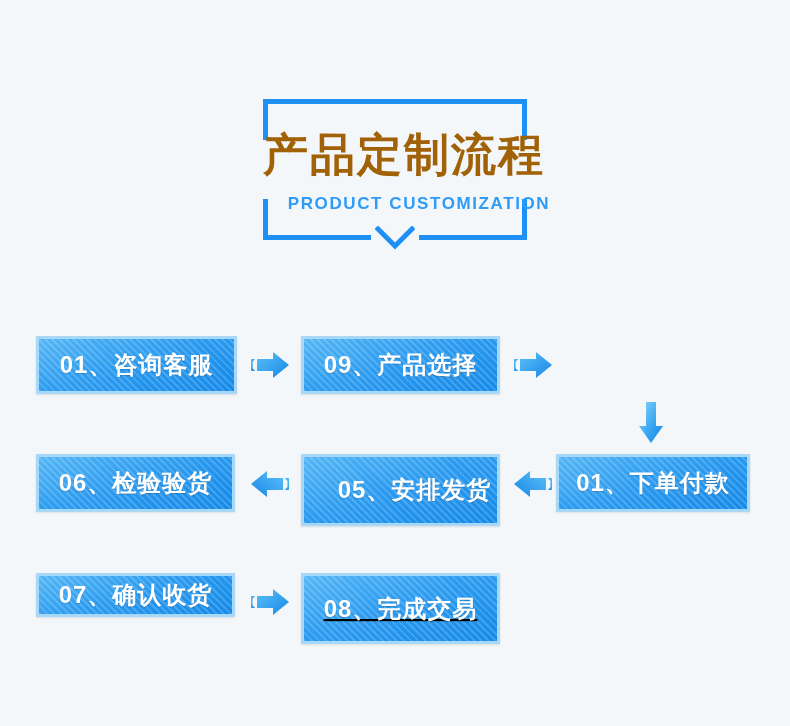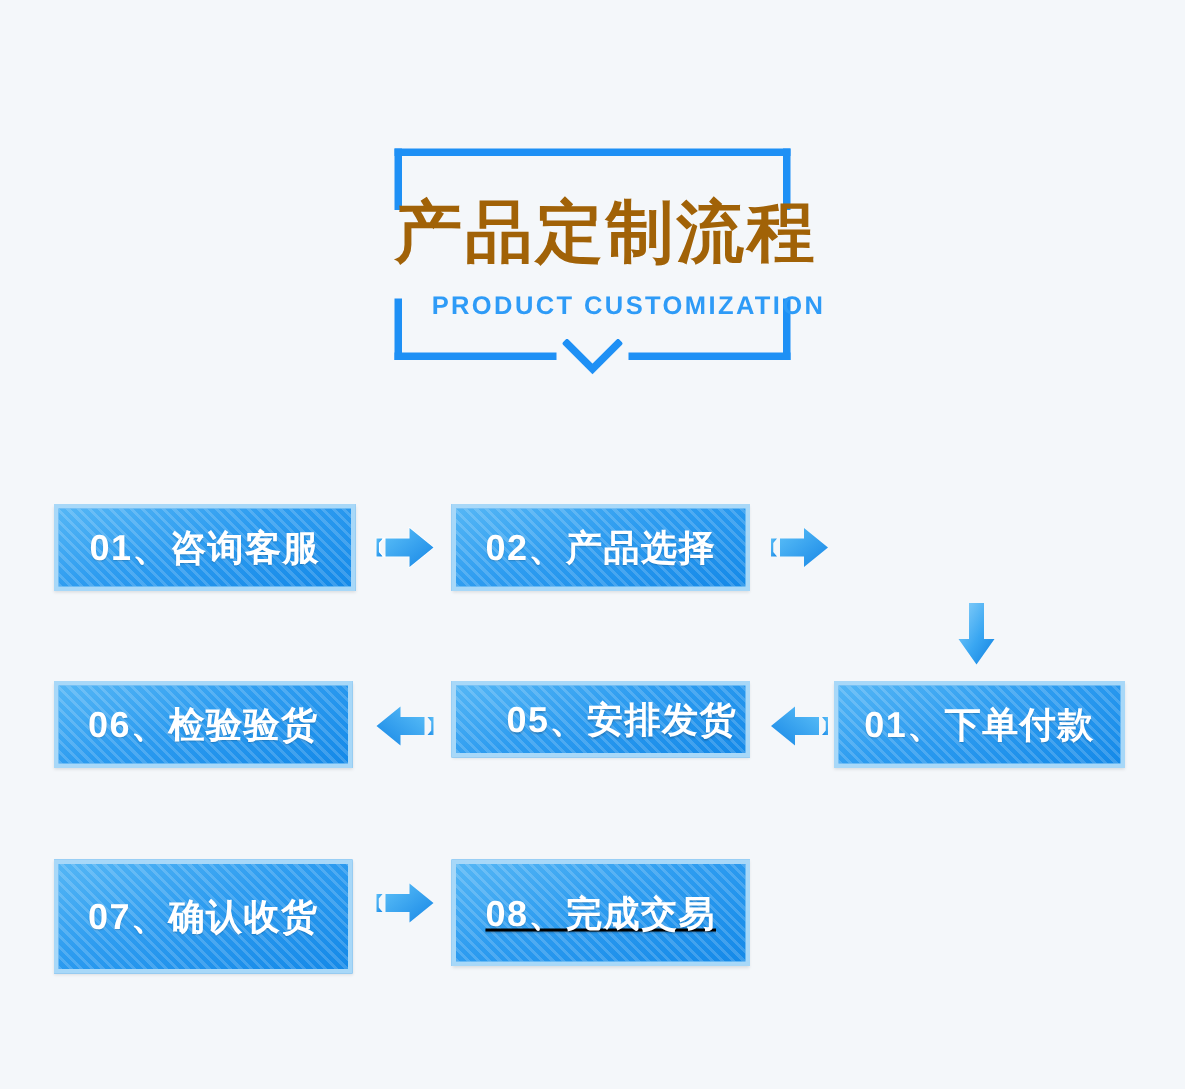--- a/index.html
+++ b/index.html
@@ -113,24 +113,24 @@
     white-space: nowrap;
     text-shadow: 0 1px 1px rgba(0,0,0,0.18);
   }
 
   
   .box-01 { left: 36px;  top: 336px; width: 201px; height: 58px; }
   .box-02 { left: 301px; top: 336px; width: 199px; height: 58px; }
   .box-03 { left: 556px; top: 336px; width: 194px; height: 58px; }
   
   .box-06 { left: 36px;  top: 454px; width: 199px; height: 58px; }
-  .box-05 { left: 301px; top: 454px; width: 199px; height: 51px; padding-left: 28px; }
+  .box-05 { left: 301px; top: 454px; width: 199px; height: 72px; padding-left: 28px; }
   .box-04 { left: 556px; top: 454px; width: 194px; height: 58px; }
   
-  .box-07 { left: 36px;  top: 573px; width: 199px; height: 76px; }
+  .box-07 { left: 36px;  top: 573px; width: 199px; height: 44px; }
   .box-08 { left: 301px; top: 573px; width: 199px; height: 71px; text-decoration: underline; }
 
   
   .arrow {
     position: absolute;
     line-height: 0;
   }
   .arrow svg { display: block; }
 
   .arrow-r1 { left: 249px; top: 349px; width: 42px; height: 32px; }
@@ -163,21 +163,21 @@
         <polyline points="3,3 20,20 37,3" fill="none" stroke="#1e90f5" stroke-width="5" stroke-linecap="square" stroke-linejoin="miter"></polyline>
       </svg>
     </div>
   </div>
 
   <div class="step-box box-01">
     <span class="step-label">01、咨询客服</span>
   </div>
 
   <div class="step-box box-02">
-    <span class="step-label">02、产品选择</span>
+    <span class="step-label">09、产品选择</span>
   </div>
 
 
   <div class="step-box box-04">
     <span class="step-label">01、下单付款</span>
   </div>
 
   <div class="step-box box-05">
     <span class="step-label">05、安排发货</span>
   </div>

